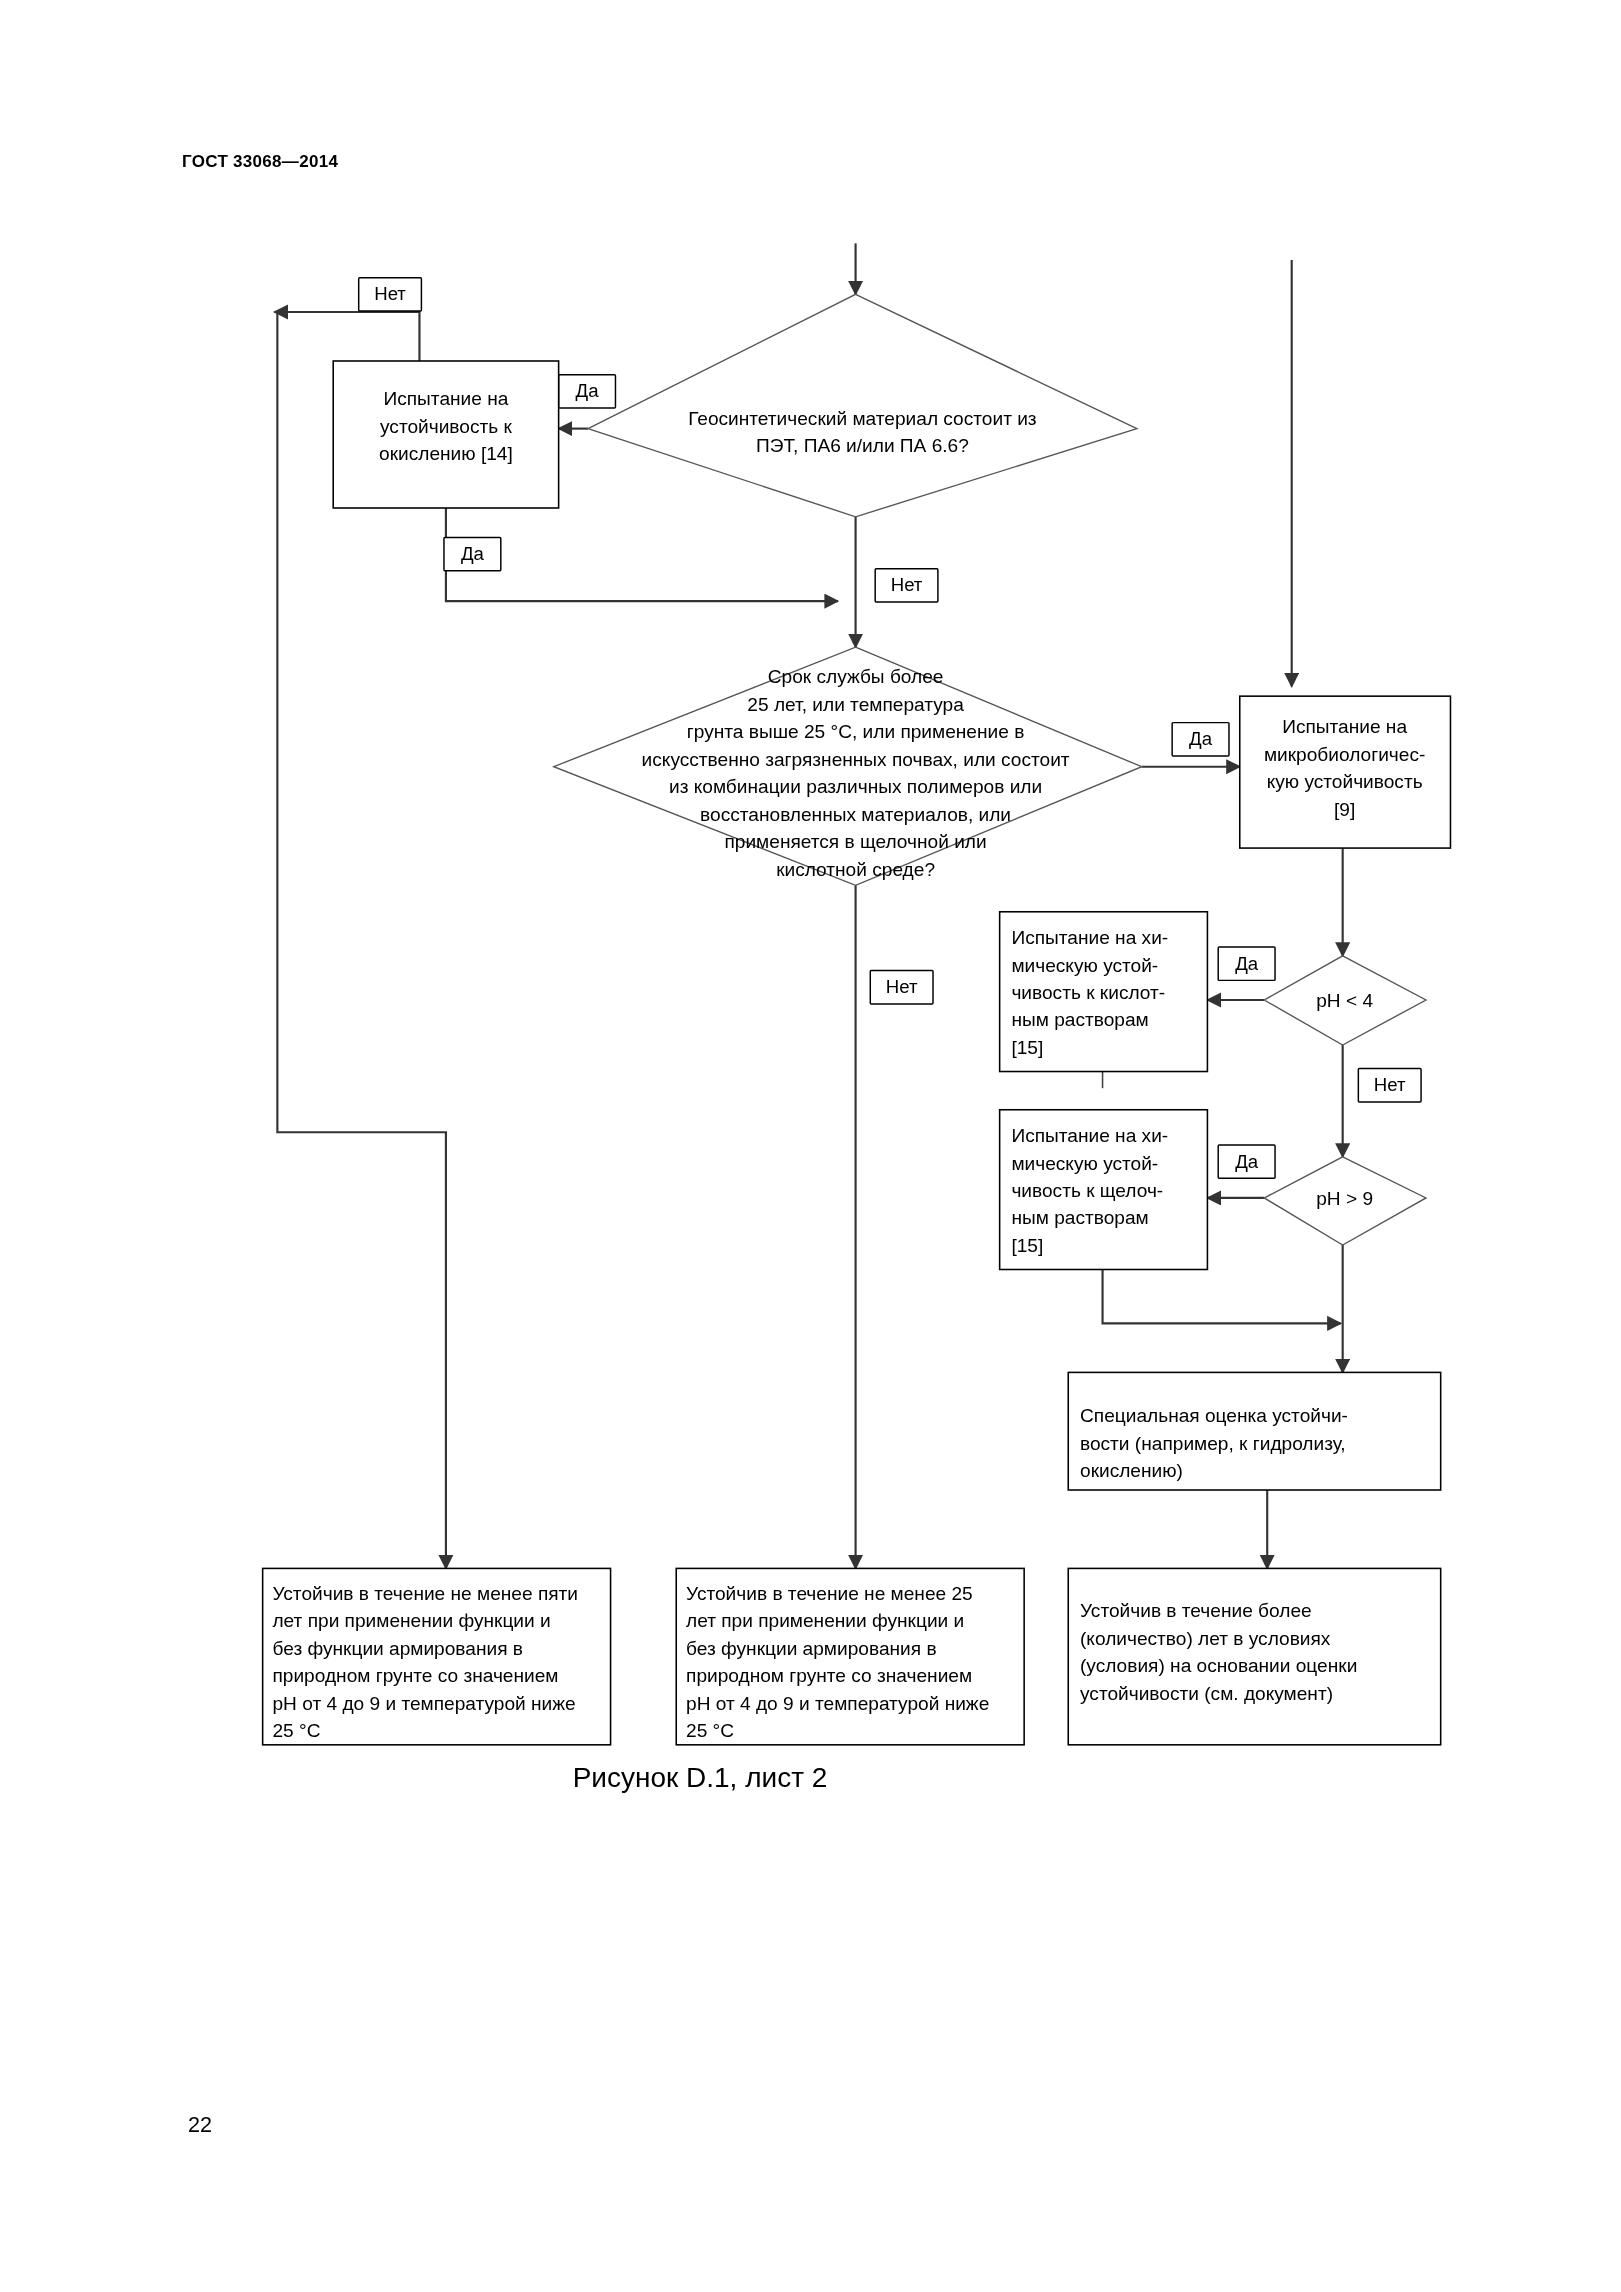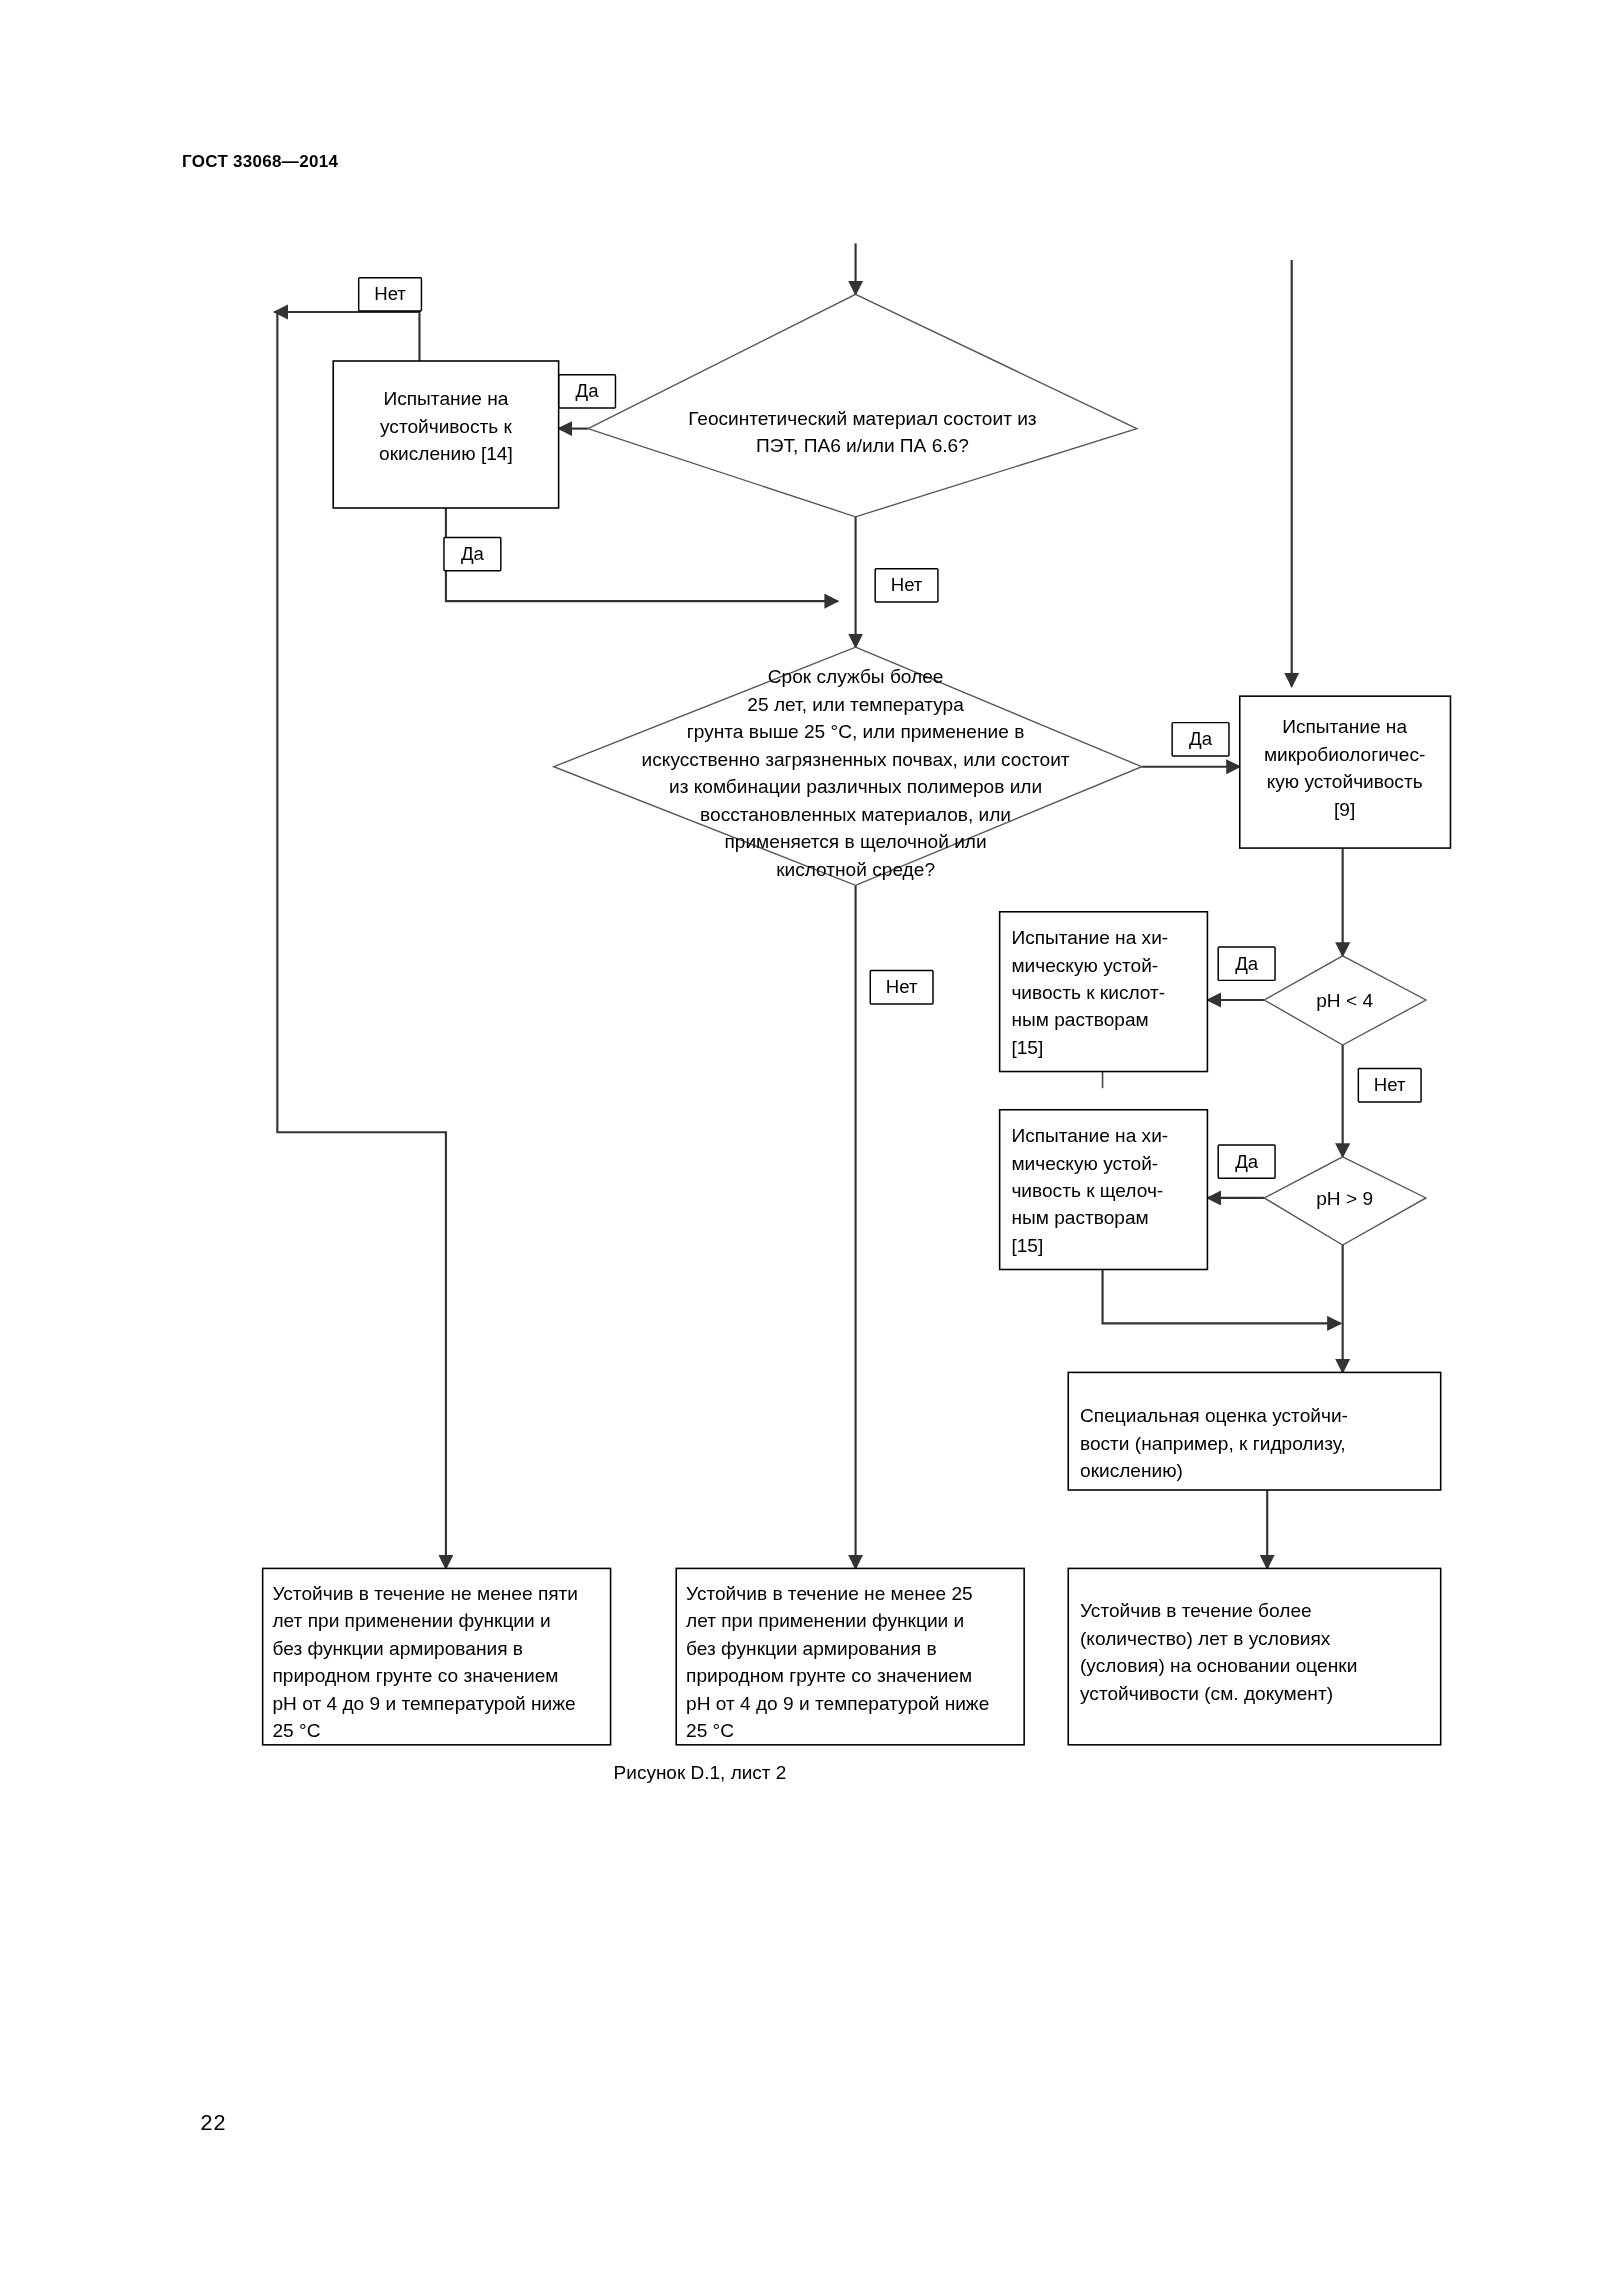--- a/index.html
+++ b/index.html
@@ -27,28 +27,27 @@
     font-weight: bold;
     letter-spacing: 0.3px;
     white-space: nowrap;
   }
   .figure-caption {
     position: absolute;
     left: 0;
     top: 1762px;
     width: 1400px;
     text-align: center;
-    font-size: 19px;
+    font-size: 28px;
   }
   .page-number {
     position: absolute;
-    left: 200px;
+    left: 188px;
     top: 2112px;
     font-size: 21.6px;
-    font-family: Liberation Mono, monospace;
   }
   svg.flow {
     position: absolute;
     left: 0;
     top: 0;
     width: 1621px;
     height: 2293px;
   }
   svg.flow text {
     font-family: "Liberation Sans", sans-serif;

